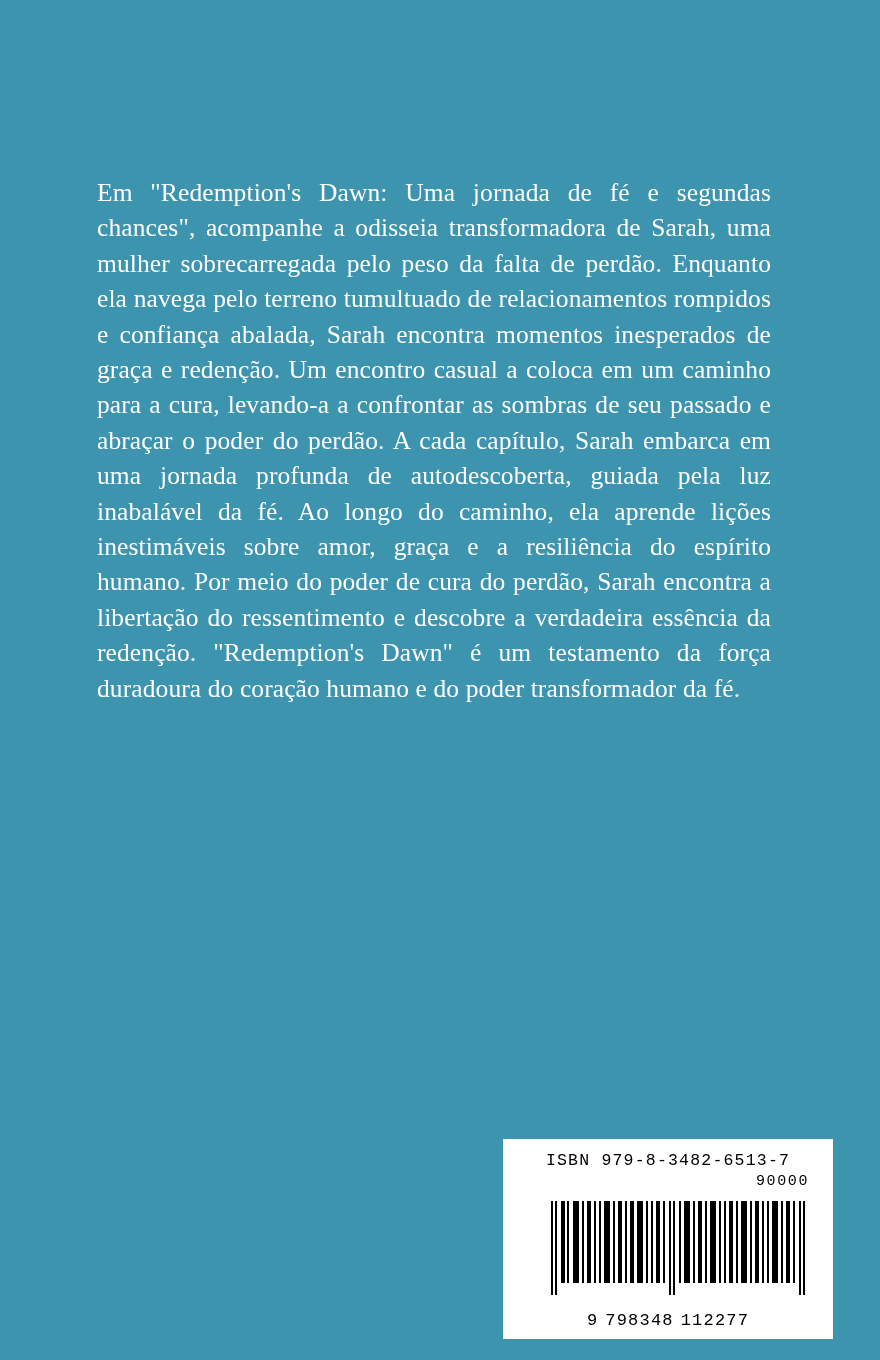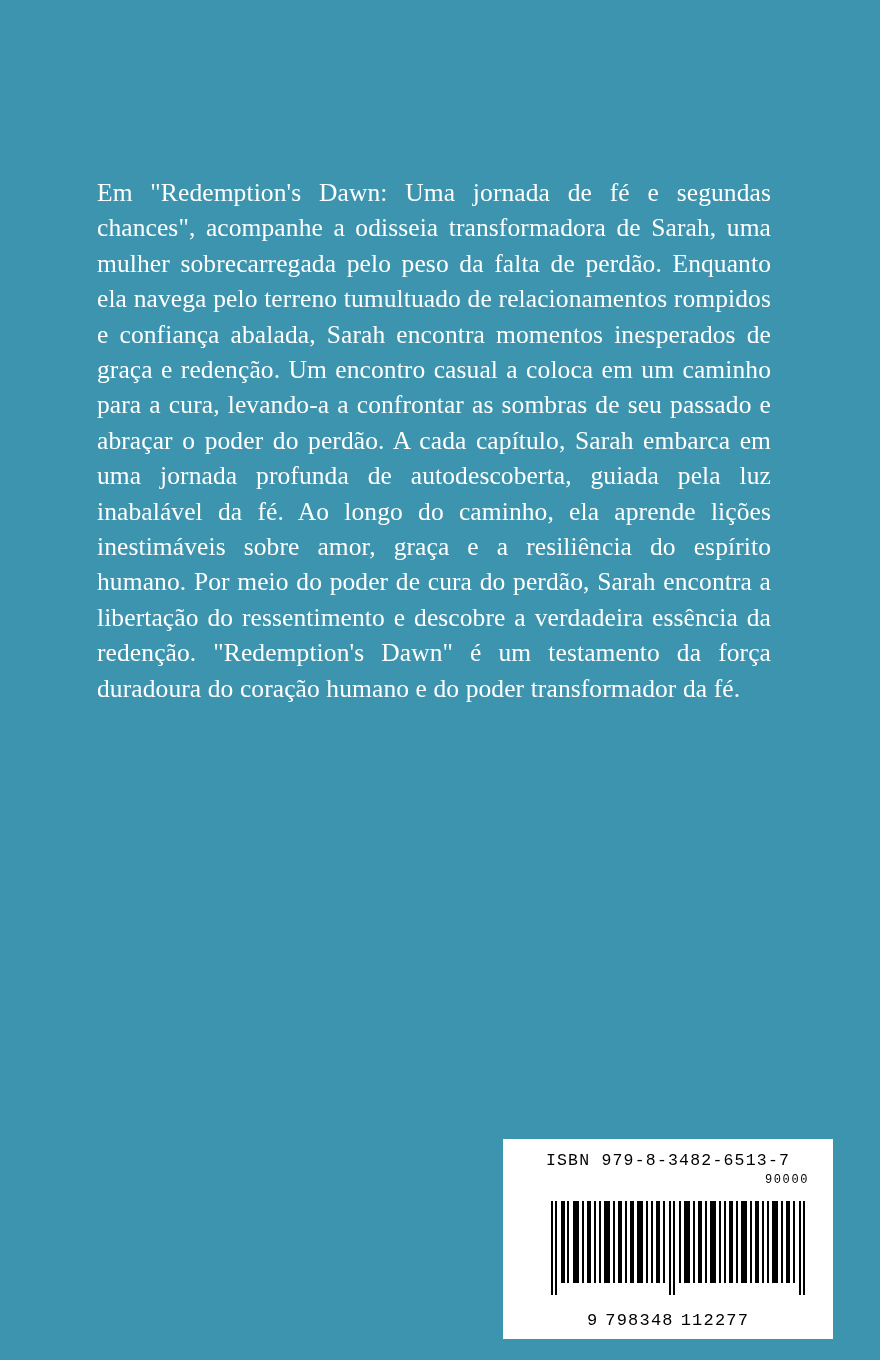--- a/index.html
+++ b/index.html
@@ -53,21 +53,21 @@
     font-size: 16.5px;
     letter-spacing: 1.2px;
     color: #000000;
     white-space: nowrap;
   }
   .price-code {
     position: absolute;
     top: 34px;
     right: 24px;
     font-family: "Liberation Mono", monospace;
-    font-size: 12px;
+    font-size: 15px;
     letter-spacing: 1.6px;
     color: #000000;
   }
   .bars-long {
     position: absolute;
     top: 62px;
     left: 48px;
     width: 260px;
     height: 94px;
   }

